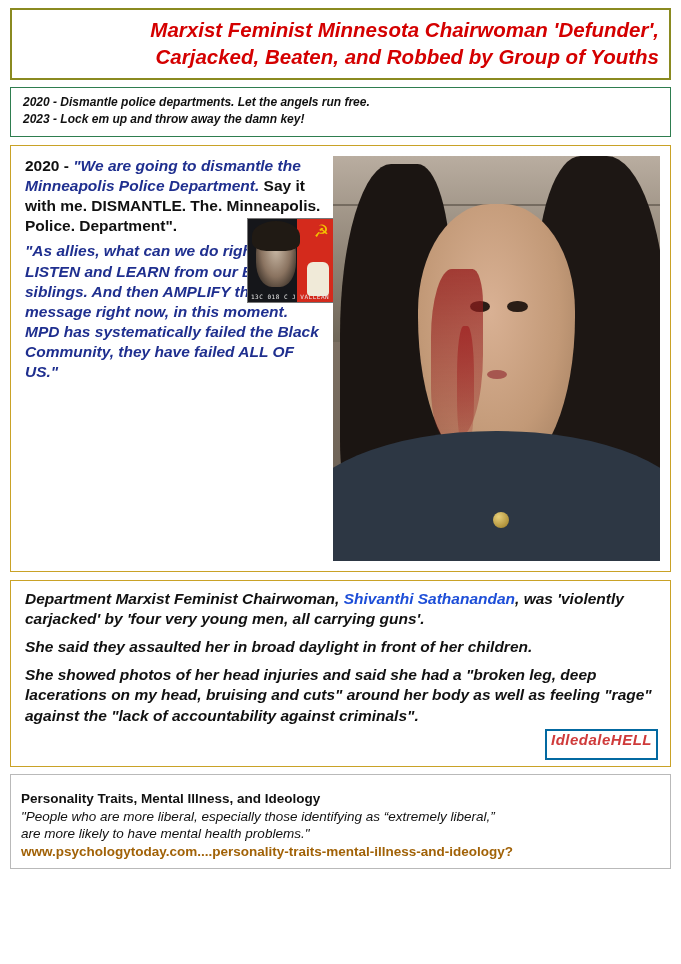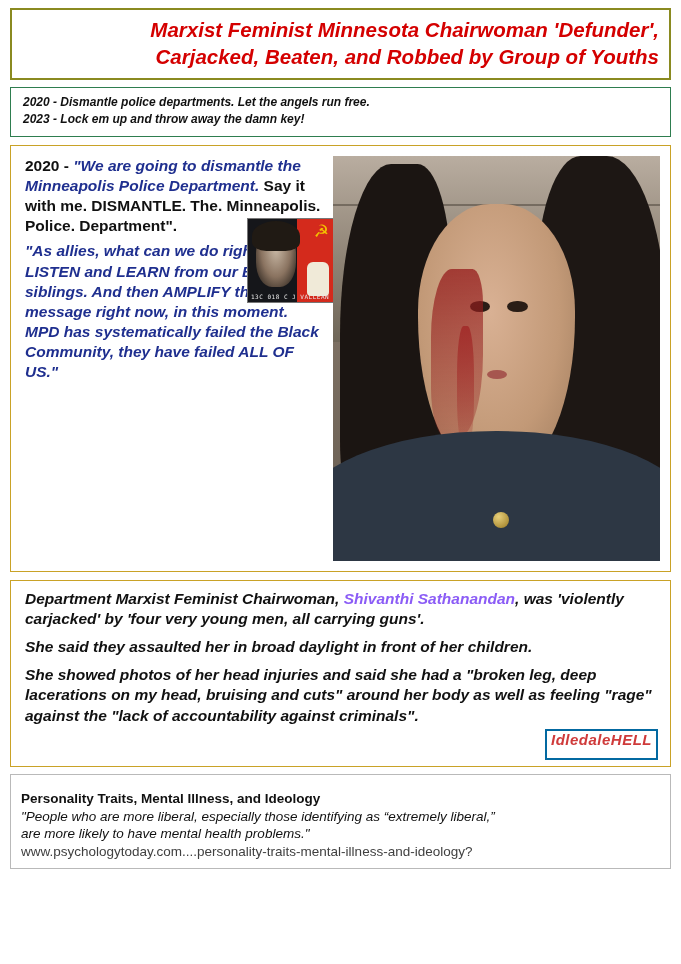--- a/index.html
+++ b/index.html
@@ -262,21 +262,21 @@
   }
   .story-para {
     font-style: italic;
     font-weight: bold;
     font-size: 15.5px;
     line-height: 1.33;
     color: #111111;
     margin: 0 0 7px 0;
   }
   .story-para:last-of-type { margin-bottom: 2px; }
-  .name-highlight { color: #8b5cf6; }
+  .name-highlight { color: #1d4ed8; }
   .watermark {
     text-align: right;
     color: #cf3a3a;
     font-weight: bold;
     font-style: italic;
     font-size: 15px;
     letter-spacing: 0.5px;
     margin-top: 2px;
   }
   .watermark span {
@@ -298,22 +298,23 @@
     margin-bottom: 2px;
   }
   .footer-quote {
     font-style: italic;
     font-size: 13.5px;
     color: #111111;
     line-height: 1.32;
   }
   .footer-url {
     font-size: 13.5px;
-    color: #404040;
+    color: #a16207;
     line-height: 1.32;
+    font-weight: bold;
   }
 </style>
 </head>
 <body>
 
 <div class="page">
 
   <div class="headline-box">
     <div class="headline-text">Marxist Feminist Minnesota Chairwoman 'Defunder',</div>
     <div class="headline-text">Carjacked, Beaten, and Robbed by Group of Youths</div>

